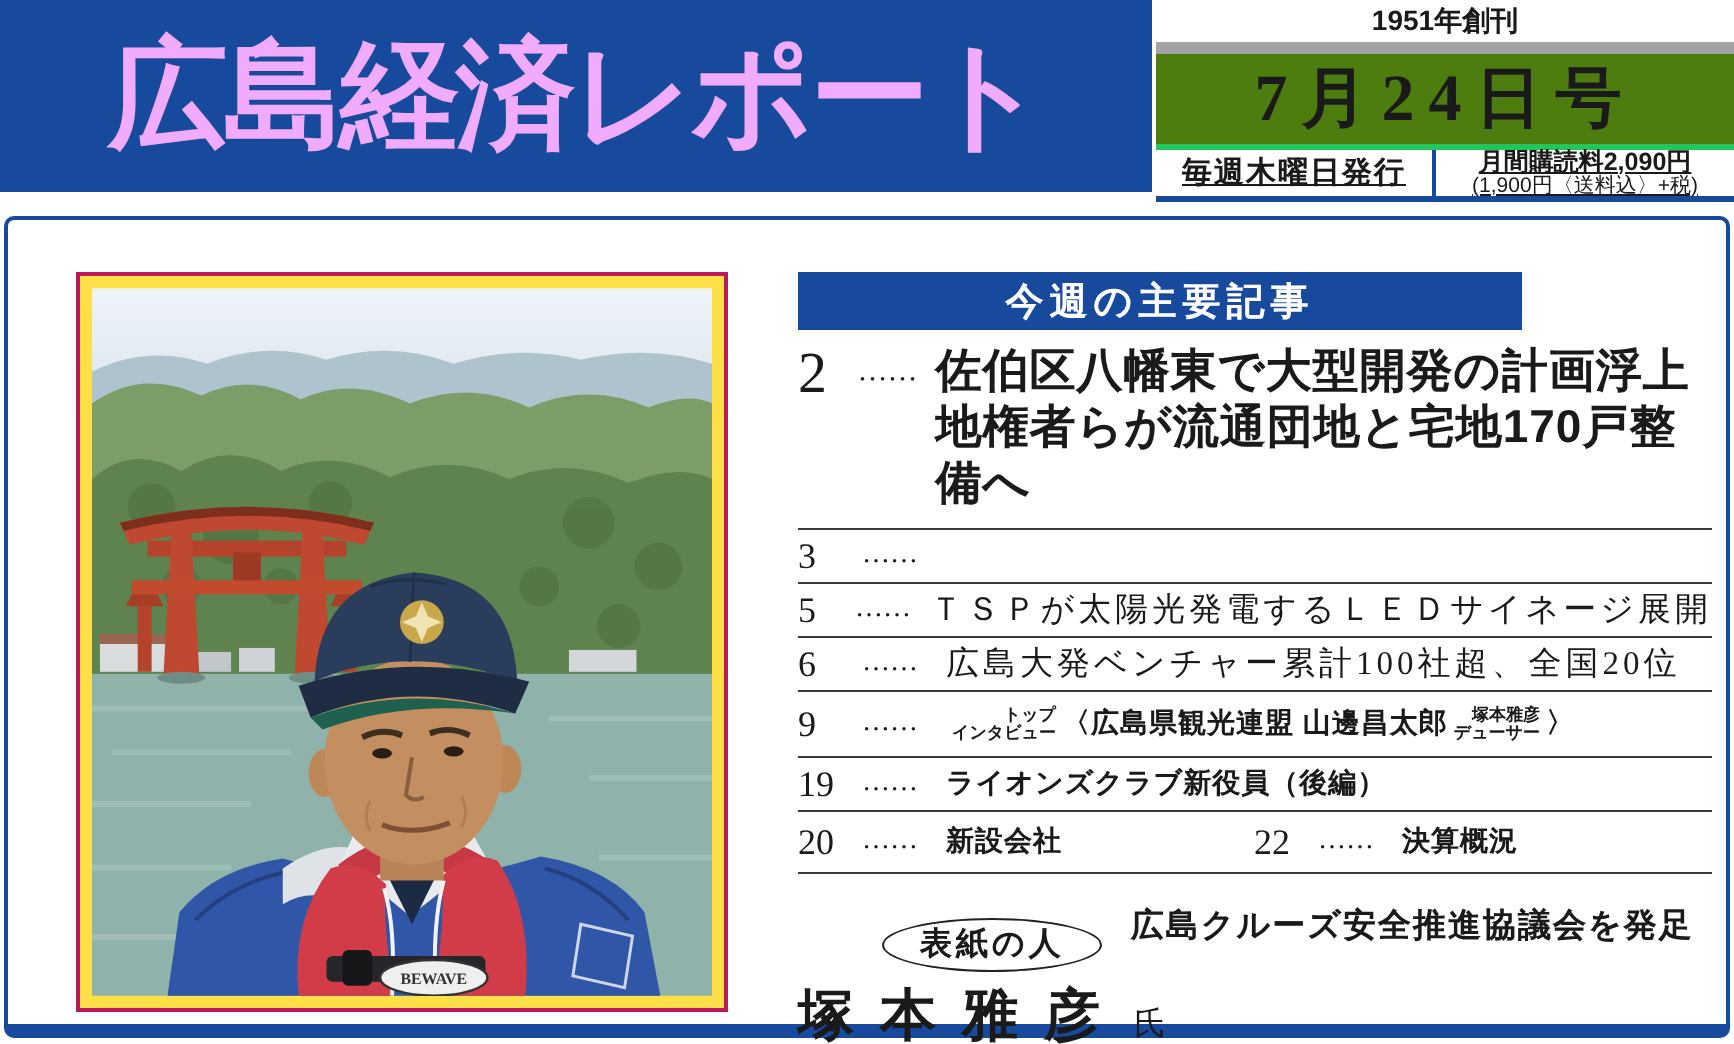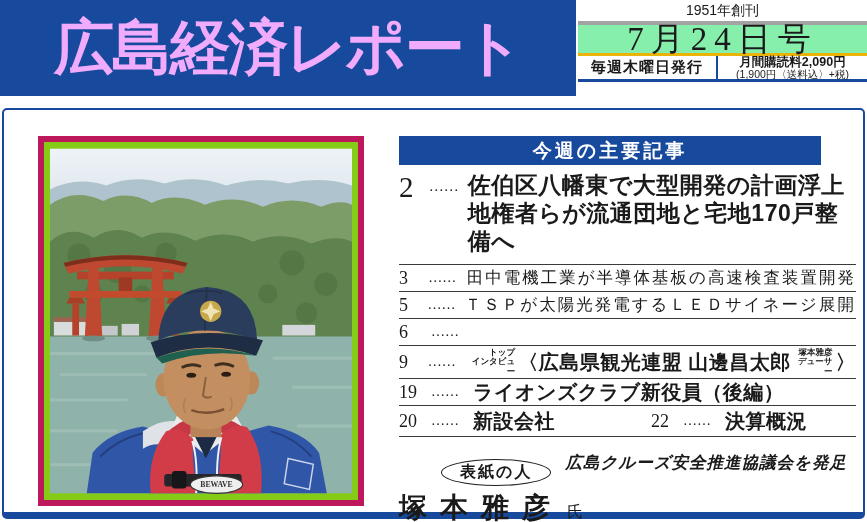--- a/index.html
+++ b/index.html
@@ -7,72 +7,72 @@
         font-family:"Liberation Sans","DejaVu Sans",sans-serif;color:#1a1a1a;}
 
   
   .title-block{position:absolute;left:0;top:0;width:576px;height:96px;background:#17499c;
                display:flex;align-items:center;justify-content:center;}
   .title-block h1{margin:0;color:#f0abfc;font-size:60px;font-weight:800;letter-spacing:-2px;
                   line-height:96px;white-space:nowrap;}
 
   .issue-block{position:absolute;left:578px;top:0;width:289px;height:97px;box-sizing:border-box;}
   .founded-row{height:21px;display:flex;align-items:center;justify-content:center;
-               font-size:14px;font-weight:400;border-bottom:4px solid #a3a3a3;}
-  .date-box{height:28px;background:#86efac;display:flex;align-items:center;justify-content:center;
-            font-family:"Liberation Serif","DejaVu Serif",serif;font-weight:normal;font-size:33px;
+               font-size:14px;font-weight:700;border-bottom:6px solid #a3a3a3;}
+  .date-box{height:45px;background:#4d7c0f;display:flex;align-items:center;justify-content:center;
+            font-family:"Liberation Serif","DejaVu Serif",serif;font-weight:bold;font-size:33px;
             letter-spacing:7px;}
-  .pub-row{height:29px;border-top:3px solid #eab308;border-bottom:3px solid #17499c;
-           box-sizing:border-box;display:flex;}
+  .pub-row{height:29px;border-top:3px solid #22c55e;border-bottom:3px solid #17499c;
+           box-sizing:border-box;display:flex;text-decoration:underline;}
   .pub-left{width:138px;border-right:2px solid #17499c;display:flex;align-items:center;
             justify-content:center;font-weight:bold;font-size:15px;letter-spacing:1px;}
   .pub-right{flex:1;display:flex;flex-direction:column;align-items:center;justify-content:center;
              line-height:1.12;}
   .price1{font-size:12.5px;font-weight:bold;}
   .price2{font-size:10.5px;}
 
   
   .content-box{position:absolute;left:2px;top:108px;width:863px;height:411px;background:#fff;
                border:2px solid #17499c;border-bottom:7px solid #17499c;border-radius:5px;
                box-sizing:border-box;}
 
   
-  .photo-frame{position:absolute;left:34px;top:26px;width:326px;height:370px;background:#84cc16;
-               border:6px solid #be185d;padding:6px;box-sizing:border-box;}
+  .photo-frame{position:absolute;left:34px;top:26px;width:326px;height:370px;background:#fde047;
+               border:2px solid #be185d;padding:6px;box-sizing:border-box;}
   .photo-frame svg{display:block;width:100%;height:100%;}
 
   
   .articles{position:absolute;left:395px;top:26px;width:457px;}
-  .articles-header{width:422px;height:29px;background:#17499c;color:#fff;font-weight:bold;
+  .articles-header{width:362px;height:29px;background:#17499c;color:#fff;font-weight:bold;
                    font-size:19px;letter-spacing:3px;display:flex;align-items:center;
                    justify-content:center;}
   .featured{display:flex;padding:6px 0 9px;border-bottom:1.5px solid #3a3a3a;}
   .f-num{font-family:"Liberation Serif","DejaVu Serif",serif;font-size:29px;width:32px;
          line-height:32px;}
   .f-dots{font-family:"Liberation Serif","DejaVu Serif",serif;font-size:15px;width:42px;
           padding-top:7px;}
   .f-text{font-weight:bold;font-size:23px;line-height:28px;letter-spacing:0.5px;}
   .row{display:flex;align-items:center;height:26px;border-bottom:1.5px solid #3a3a3a;}
   .row.tall{height:32px;}
   .row.last{height:30px;}
   .r-num{font-family:"Liberation Serif","DejaVu Serif",serif;font-size:18px;width:32px;}
   .r-dots{font-family:"Liberation Serif","DejaVu Serif",serif;font-size:14px;width:42px;}
   .t-serif{font-family:"Liberation Serif","DejaVu Serif",serif;font-size:16.5px;letter-spacing:2px;
            white-space:nowrap;}
-  .t-bold{font-weight:bold;font-size:20px;letter-spacing:0.5px;white-space:nowrap;}
+  .t-bold{font-weight:bold;font-size:14px;letter-spacing:0.5px;white-space:nowrap;}
   .stack{display:inline-flex;flex-direction:column;justify-content:center;font-size:8.5px;
          line-height:9.5px;font-weight:600;letter-spacing:0;margin:0 3px;text-align:right;}
   .g2{margin-left:96px;display:flex;align-items:center;}
 
   
   .cover-person{position:absolute;left:395px;top:330px;width:457px;}
   .cp-row1{display:flex;align-items:center;gap:14px;margin-left:42px;}
   .badge{border:1.5px solid #222;border-radius:50%;min-width:70px;padding:2px 18px;
          font-weight:bold;font-size:16px;letter-spacing:2px;text-align:center;margin-top:19px;}
-  .headline{font-weight:bold;font-size:16.5px;letter-spacing:1px;white-space:nowrap;font-style:italic;}
+  .headline{font-weight:bold;font-size:16.5px;letter-spacing:1px;white-space:nowrap;}
   .cp-name{text-align:left;margin-top:3px;font-family:"Liberation Serif","DejaVu Serif",serif;}
   .name-main{font-size:28px;font-weight:bold;letter-spacing:13px;}
   .name-hon{font-size:16px;letter-spacing:1px;}
   .cp-title{text-align:center;font-family:"Liberation Serif","DejaVu Serif",serif;
             font-style:italic;font-size:11.5px;letter-spacing:2.5px;margin-top:1px;}
 </style>
 </head>
 <body>
 
 <div class="page">
@@ -211,32 +211,32 @@
         <span class="f-dots">……</span>
         <span class="f-text">
           <span>佐伯区八幡東で大型開発の計画浮上</span><br>
           <span>地権者らが流通団地と宅地170戸整備へ</span>
         </span>
       </div>
 
       <div class="row">
         <span class="r-num">3</span>
         <span class="r-dots">……</span>
-        <span class="t-serif">田中電機工業が半導体基板の高速検査装置開発</span>
       </div>
 
       <div class="row">
         <span class="r-num">5</span>
         <span class="r-dots">……</span>
         <span class="t-serif">ＴＳＰが太陽光発電するＬＥＤサイネージ展開</span>
       </div>
 
       <div class="row">
         <span class="r-num">6</span>
         <span class="r-dots">……</span>
+        <span class="t-serif">広島大発ベンチャー累計100社超、全国20位</span>
       </div>
 
       <div class="row tall">
         <span class="r-num">9</span>
         <span class="r-dots">……</span>
         <span class="stack">
           <span>トップ</span>
           <span>インタビュー</span>
         </span>
         <span class="t-bold">〈広島県観光連盟 山邊昌太郎</span>

